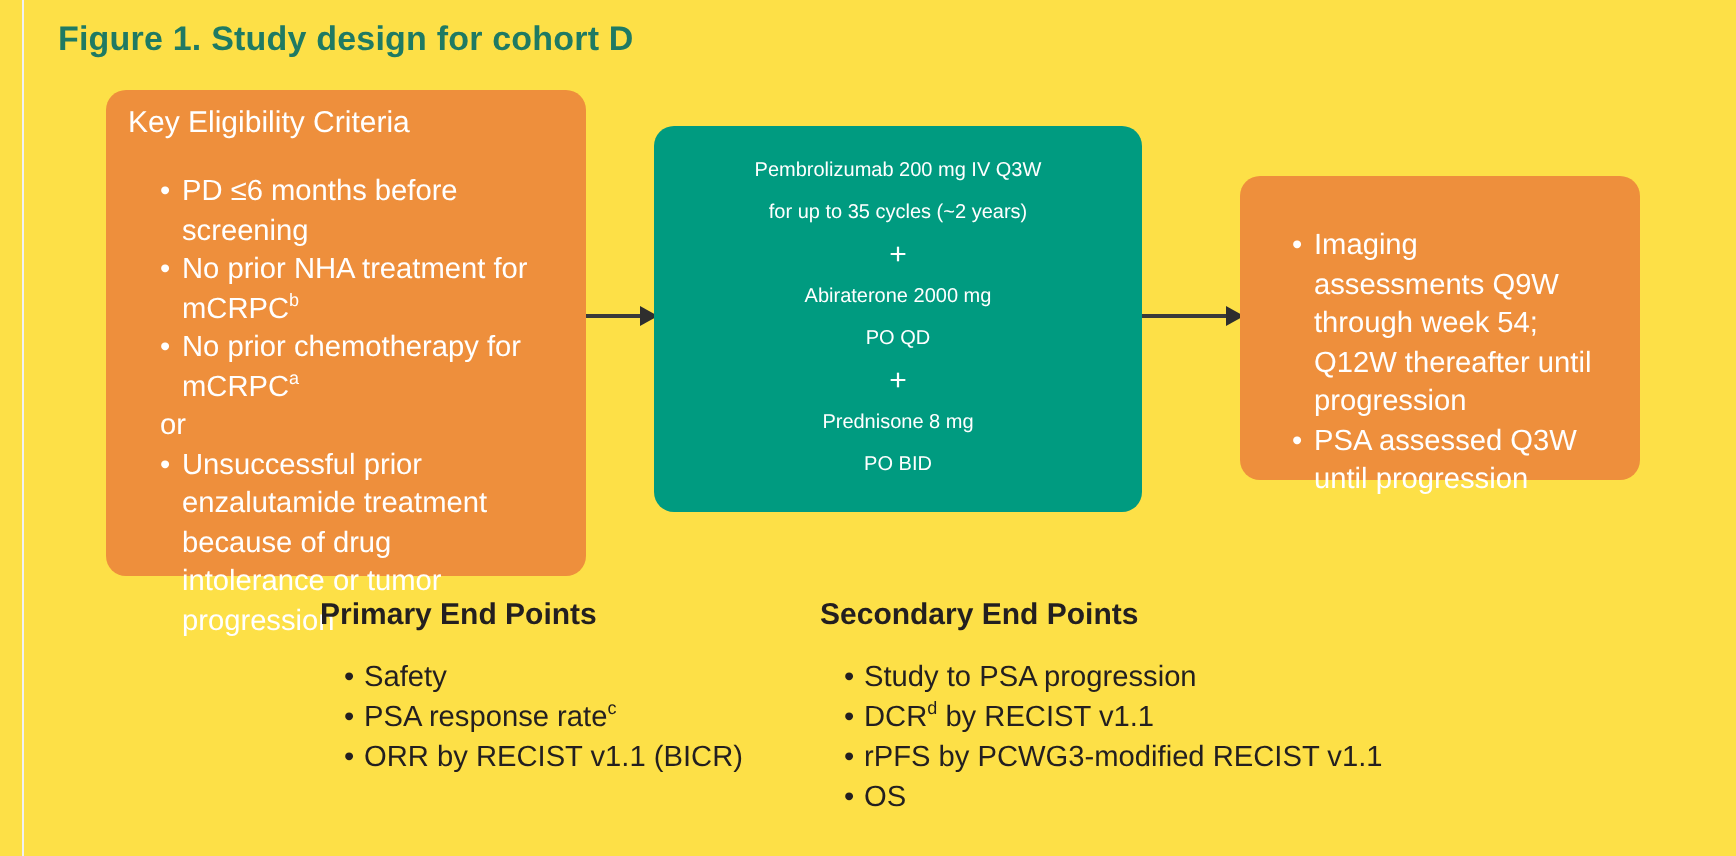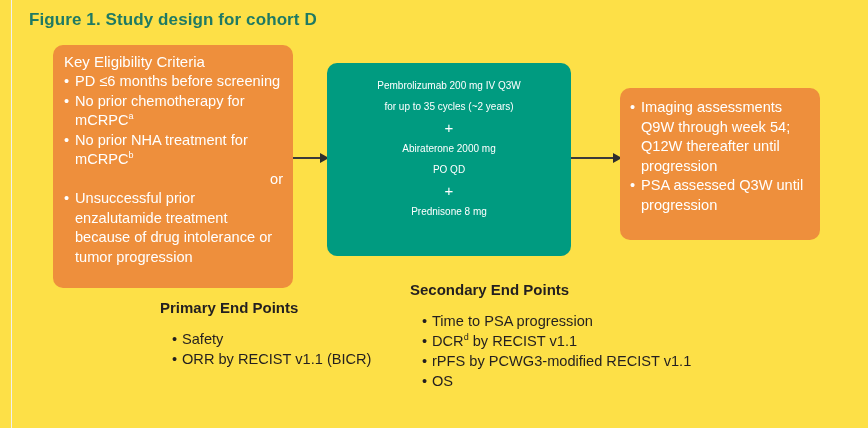--- a/index.html
+++ b/index.html
@@ -74,40 +74,40 @@
 
   .box-heading {
     font-size: 15px;
     font-weight: normal;
     line-height: 19px;
     margin: 0 0 1px 0;
   }
 
   ul.bullets {
     list-style: none;
-    margin: 0;
+    margin: 16px;
     padding: 0;
   }
   ul.bullets > li {
     position: relative;
     padding-left: 11px;
     font-size: 14.6px;
     line-height: 19.5px;
     margin: 0;
   }
   ul.bullets > li::before {
     content: "\2022";
     position: absolute;
     left: 0;
     top: 0;
   }
   ul.bullets > li.no-bullet::before { content: ""; }
   ul.bullets > li.centered {
     padding-left: 0;
-    text-align: right;
+    text-align: left;
   }
 
   .treat-line {
     font-size: 10px;
     line-height: 21px;
   }
   .treat-plus {
     font-size: 15px;
     line-height: 21px;
   }
@@ -143,21 +143,21 @@
     border-bottom: 5.5px solid transparent;
     border-left: 9px solid #2e2e2e;
   }
 
   
   .endpoints {
     position: absolute;
     color: #231f20;
   }
   .endpoints-primary   { left: 160px; top: 298px; }
-  .endpoints-secondary { left: 410px; top: 280px; }
+  .endpoints-secondary { left: 410px; top: 298px; }
 
   .endpoints h3 {
     margin: 0 0 12px 0;
     font-size: 15px;
     font-weight: bold;
     line-height: 19px;
   }
   .endpoints ul {
     list-style: none;
     margin: 12px;
@@ -183,65 +183,67 @@
 <div id="page">
 
   <div class="edge-rule"></div>
 
   <div class="figure-title">Figure 1. Study design for cohort D</div>
 
   <div class="box box-orange box-eligibility">
     <div class="box-heading">Key Eligibility Criteria</div>
     <ul class="bullets">
       <li><span>PD ≤6 months before screening</span></li>
+      <li><span>No prior NHA treatment for mCRPC</span><sup>b</sup></li>
       <li><span>No prior chemotherapy for mCRPC</span><sup>a</sup></li>
-      <li><span>No prior NHA treatment for mCRPC</span><sup>b</sup></li>
       <li class="no-bullet centered"><span>or</span></li>
       <li><span>Unsuccessful prior enzalutamide treatment because of drug intolerance or tumor progression</span></li>
     </ul>
   </div>
 
   <div class="arrow arrow-1">
     <div class="shaft"></div>
     <div class="head"></div>
   </div>
 
   <div class="box box-teal box-treatment">
     <div class="treat-line">Pembrolizumab 200 mg IV Q3W</div>
     <div class="treat-line">for up to 35 cycles (~2 years)</div>
     <div class="treat-plus">+</div>
     <div class="treat-line">Abiraterone 2000 mg</div>
     <div class="treat-line">PO QD</div>
     <div class="treat-plus">+</div>
     <div class="treat-line">Prednisone 8 mg</div>
+    <div class="treat-line">PO BID</div>
   </div>
 
   <div class="arrow arrow-2">
     <div class="shaft"></div>
     <div class="head"></div>
   </div>
 
   <div class="box box-orange box-assessments">
     <ul class="bullets">
       <li>Imaging assessments Q9W through week 54; Q12W thereafter until progression</li>
       <li>PSA assessed Q3W until progression</li>
     </ul>
   </div>
 
   <div class="endpoints endpoints-primary">
     <h3>Primary End Points</h3>
     <ul>
       <li><span>Safety</span></li>
+      <li><span>PSA response rate</span><sup>c</sup></li>
       <li><span>ORR by RECIST v1.1 (BICR)</span></li>
     </ul>
   </div>
 
   <div class="endpoints endpoints-secondary">
     <h3>Secondary End Points</h3>
     <ul>
-      <li><span>Time to PSA progression</span></li>
+      <li><span>Study to PSA progression</span></li>
       <li><span>DCR</span><sup>d</sup><span> by RECIST v1.1</span></li>
       <li><span>rPFS by PCWG3-modified RECIST v1.1</span></li>
       <li><span>OS</span></li>
     </ul>
   </div>
 
 </div>
 
 </body></html>

